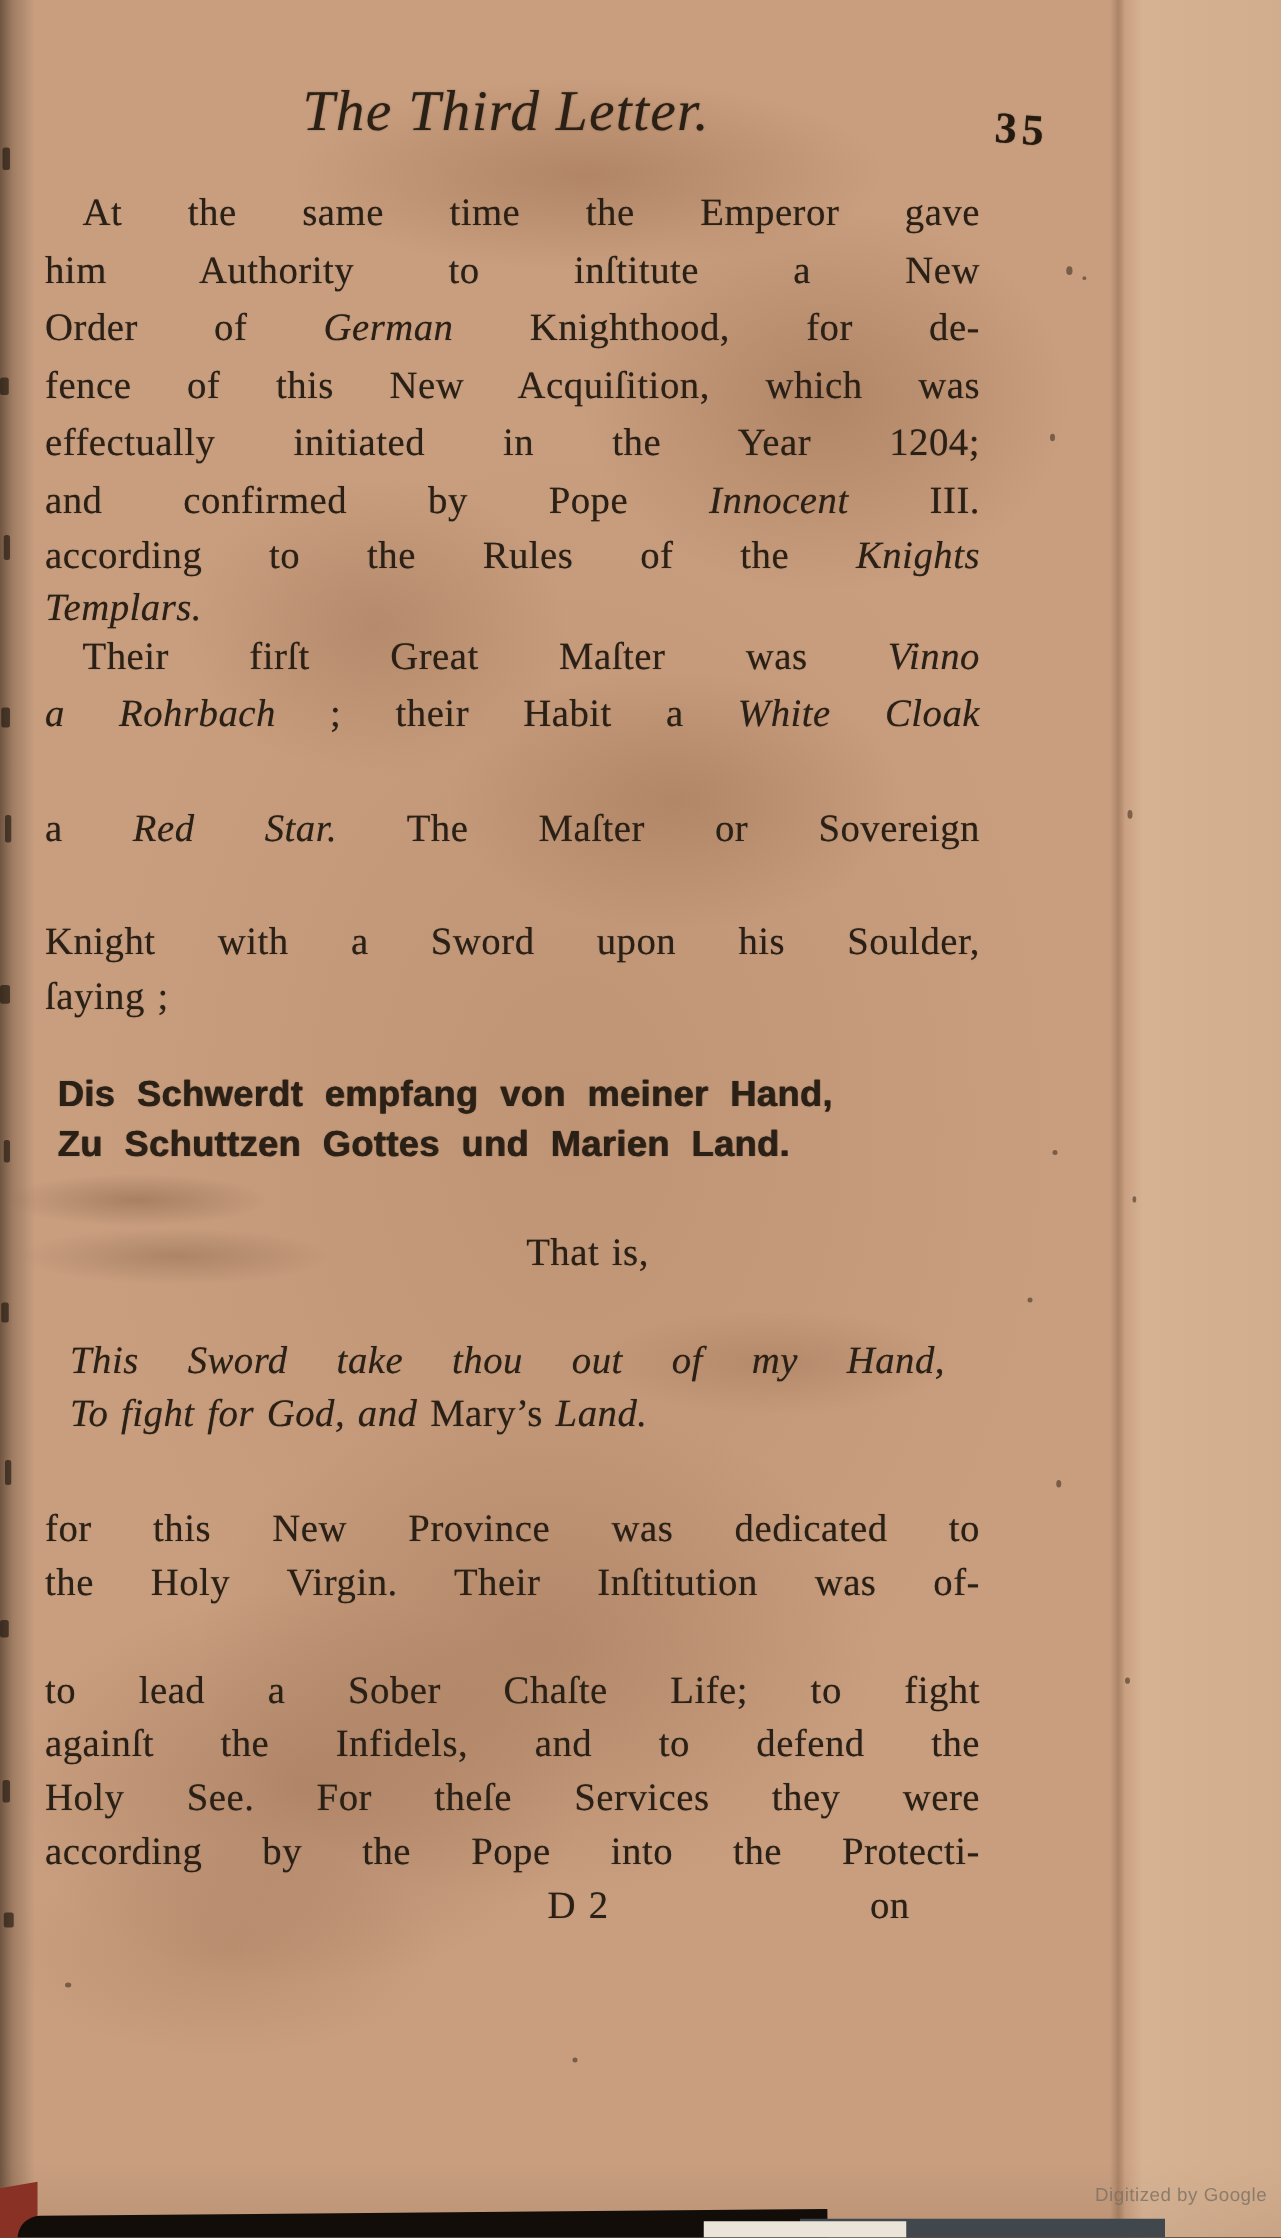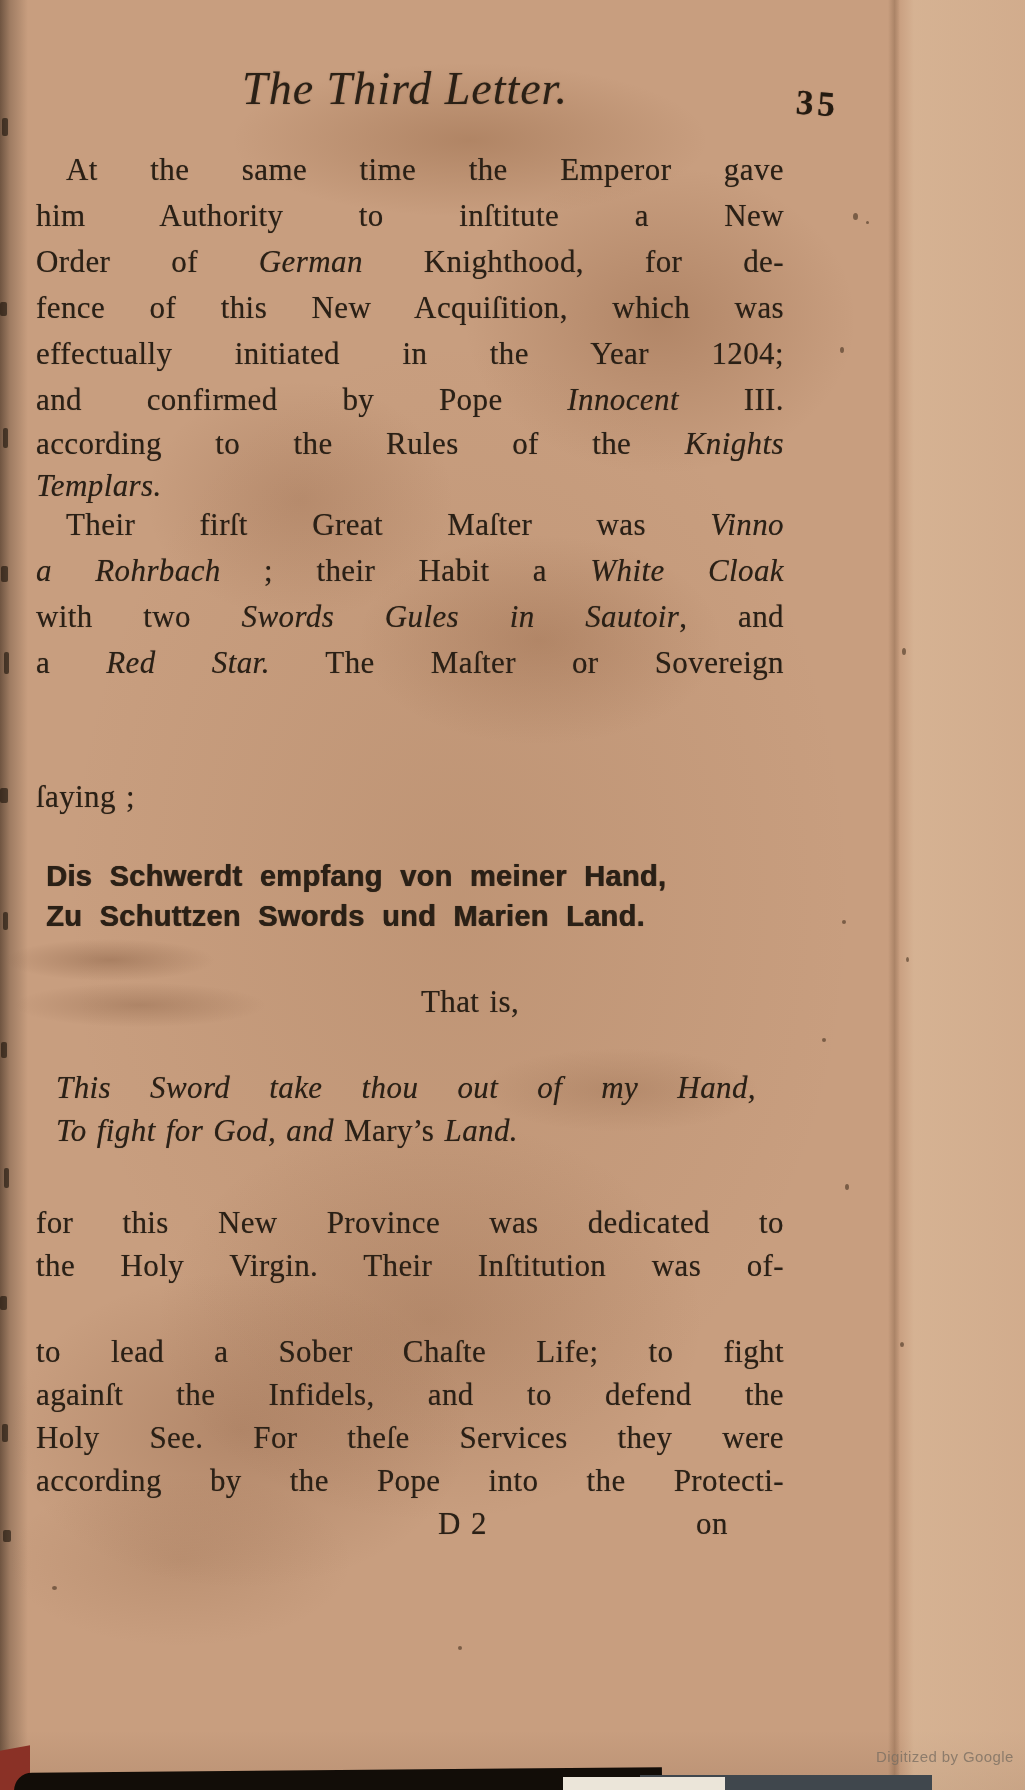--- a/index.html
+++ b/index.html
@@ -84,26 +84,26 @@
   <div class="line just" style="top:196px"><span>him Authority to inſtitute a New</span></div>
   <div class="line just" style="top:242px"><span>Order of </span><span class="it">German</span><span> Knighthood, for de-</span></div>
   <div class="line just" style="top:288px"><span>fence of this New Acquiſition, which was</span></div>
   <div class="line just" style="top:334px"><span>effectually initiated in the Year 1204;</span></div>
   <div class="line just" style="top:380px"><span>and confirmed by Pope </span><span class="it">Innocent</span><span> III.</span></div>
   <div class="line just" style="top:424px"><span>according to the Rules of the </span><span class="it">Knights</span></div>
   <div class="line just indent" style="top:505px"><span>Their firſt Great Maſter was </span><span class="it">Vinno</span></div>
 
   <div class="line" style="top:466px"><span class="it">Templars.</span></div>
   <div class="line just" style="top:551px"><span class="it">a Rohrbach</span><span> ; their Habit a </span><span class="it">White Cloak</span></div>
-  <div class="line just" style="top:597px"><span>with two </span><span class="it">Swords Gules in Sautoir</span><span>, and</span></div>
   <div class="line just" style="top:643px"><span>a </span><span class="it">Red Star.</span><span> The Maſter or Sovereign</span></div>
+  <div class="line just" style="top:733px"><span>Knight with a Sword upon his Soulder,</span></div>
   <div class="line" style="top:777px"><span>ſaying ;</span></div>
 
   <div class="line bl" style="top:856px; left:46px;">Dis Schwerdt empfang von meiner Hand,</div>
-  <div class="line bl" style="top:896px; left:46px;">Zu Schuttzen Swords und Marien Land.</div>
+  <div class="line bl" style="top:896px; left:46px;">Zu Schuttzen Gottes und Marien Land.</div>
 
   <div class="line" style="top:982px; left:130px; width:680px; text-align:center; white-space:normal;">That is,</div>
 
   <div class="line just" style="top:1068px; left:56px; width:700px;"><span class="it">This Sword take thou out of my Hand,</span></div>
   <div class="line" style="top:1111px; left:56px;"><span class="it">To fight for God, and </span><span>Mary’s</span><span class="it"> Land.</span></div>
 
   <div class="line just" style="top:1203px"><span>for this New Province was dedicated to</span></div>
   <div class="line just" style="top:1246px"><span>the Holy Virgin. Their Inſtitution was of-</span></div>
   <div class="line just" style="top:1332px"><span>to lead a Sober Chaſte Life; to fight</span></div>
   <div class="line just" style="top:1375px"><span>againſt the Infidels, and to defend the</span></div>

